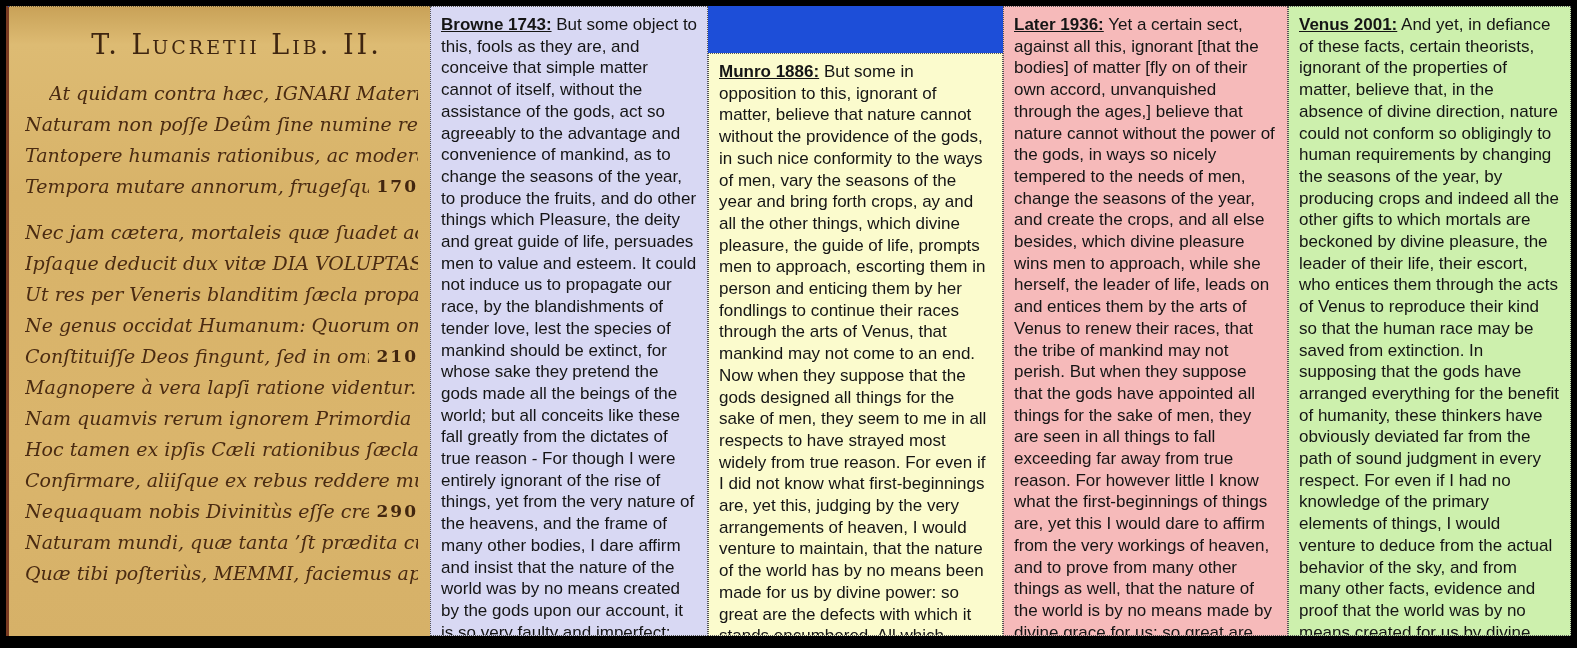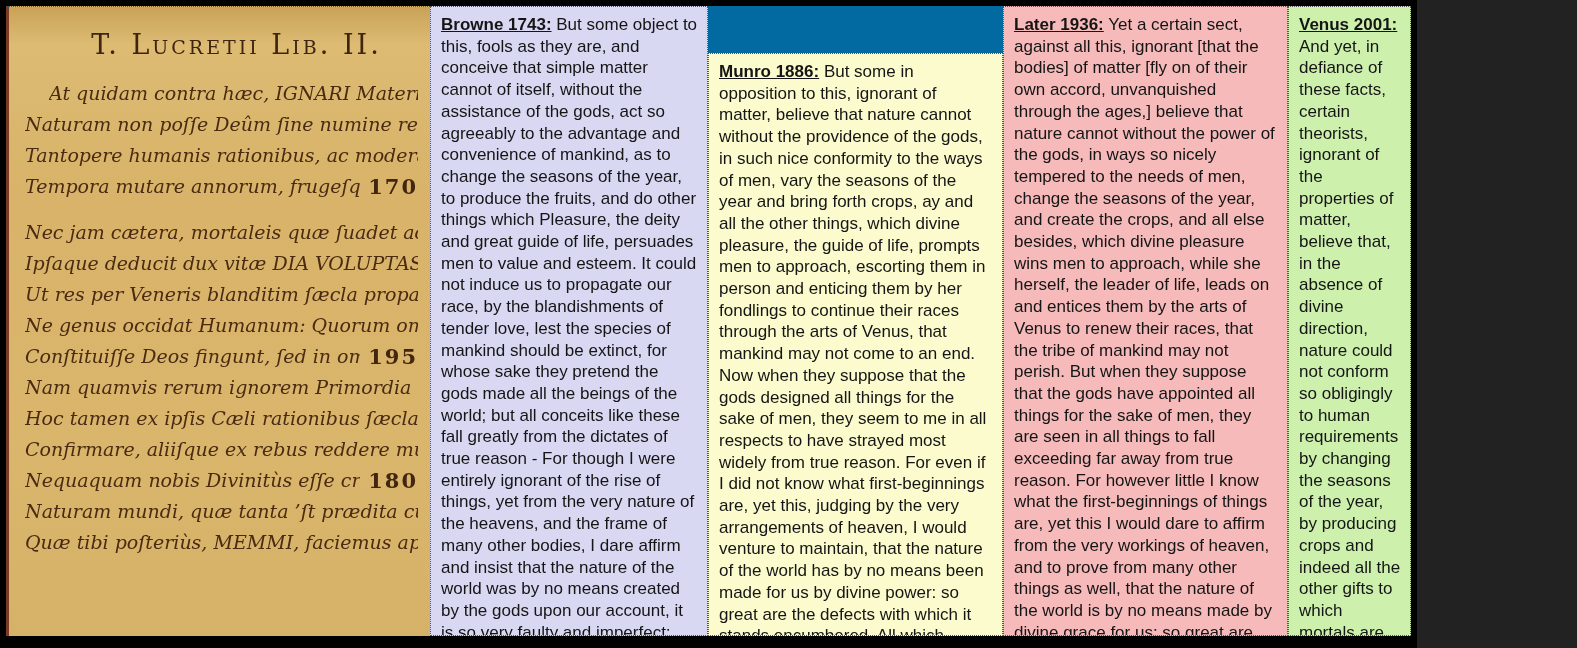--- a/index.html
+++ b/index.html
@@ -1,23 +1,23 @@
 <!DOCTYPE html>
 <html><head>
 <meta charset="utf-8">
 <style>
   html, body { margin: 0; padding: 0; background: #222; }
   #frame {
-    width: 1417px; height: 648px;
+    width: 1577px; height: 648px;
     box-sizing: border-box;
     border: 6px solid #000;
     border-bottom-width: 12px;
     display: flex;
     overflow: hidden;
-    background: #0369a1;
+    background: #1d4ed8;
     font-family: "Liberation Sans", sans-serif;
   }
   
   #facsimile {
     width: 424px; flex: 0 0 424px;
     box-sizing: border-box;
     background: linear-gradient(180deg, #c9a258 0%, #ddbb73 6%, #d8b369 30%, #dab56c 70%, #d6b168 100%);
     border-left: 3px solid #7a3b22;
     border-top: 1px dotted #6b5530;
     padding: 14px 12px 0 16px;
@@ -42,21 +42,21 @@
     line-height: 31px;
     white-space: nowrap;
     display: flex;
     color: #4a2b12;
   }
   .latin-line .txt { flex: 0 1 auto; overflow: hidden; }
   .latin-line .num {
     margin-left: auto;
     font-style: normal;
     font-weight: bold;
-    font-size: 21px;
+    font-size: 17px;
     letter-spacing: 2px;
     padding-left: 8px;
     color: #42260f;
   }
   .latin-line.indent { padding-left: 24px; }
   .latin-line.gap-after { margin-bottom: 15px; }
   
   .trans-col {
     box-sizing: border-box;
     border: 1px dotted #555;
@@ -100,34 +100,37 @@
           <span class="txt">Ipſaque deducit dux vitæ DIA VOLUPTAS,</span>
         </div>
         <div class="latin-line">
           <span class="txt">Ut res per Veneris blanditim ſæcla propagent,</span>
         </div>
         <div class="latin-line">
           <span class="txt">Ne genus occidat Humanum:  Quorum omnia cauſa</span>
         </div>
         <div class="latin-line">
           <span class="txt">Conſtituiſſe Deos fingunt, ſed in omnibu’ rebus</span>
-          <span class="num">195</span>
+          <span class="num">210</span>
+        </div>
+        <div class="latin-line">
+          <span class="txt">Magnopere à vera lapſi ratione videntur.</span>
         </div>
         <div class="latin-line">
           <span class="txt">Nam quamvis rerum ignorem Primordia quæ ſint,</span>
         </div>
         <div class="latin-line">
           <span class="txt">Hoc tamen ex ipſis Cæli rationibus ſæcla</span>
         </div>
         <div class="latin-line">
           <span class="txt">Confirmare, aliiſque ex rebus reddere multis,</span>
         </div>
         <div class="latin-line">
           <span class="txt">Nequaquam nobis Divinitùs eſſe creatam</span>
-          <span class="num">180</span>
+          <span class="num">290</span>
         </div>
         <div class="latin-line">
           <span class="txt">Naturam mundi, quæ tanta ’ſt prædita culpa:</span>
         </div>
         <div class="latin-line">
           <span class="txt">Quæ tibi poſteriùs, MEMMI, faciemus aperta;</span>
         </div>
       </div>
   </div>
 

